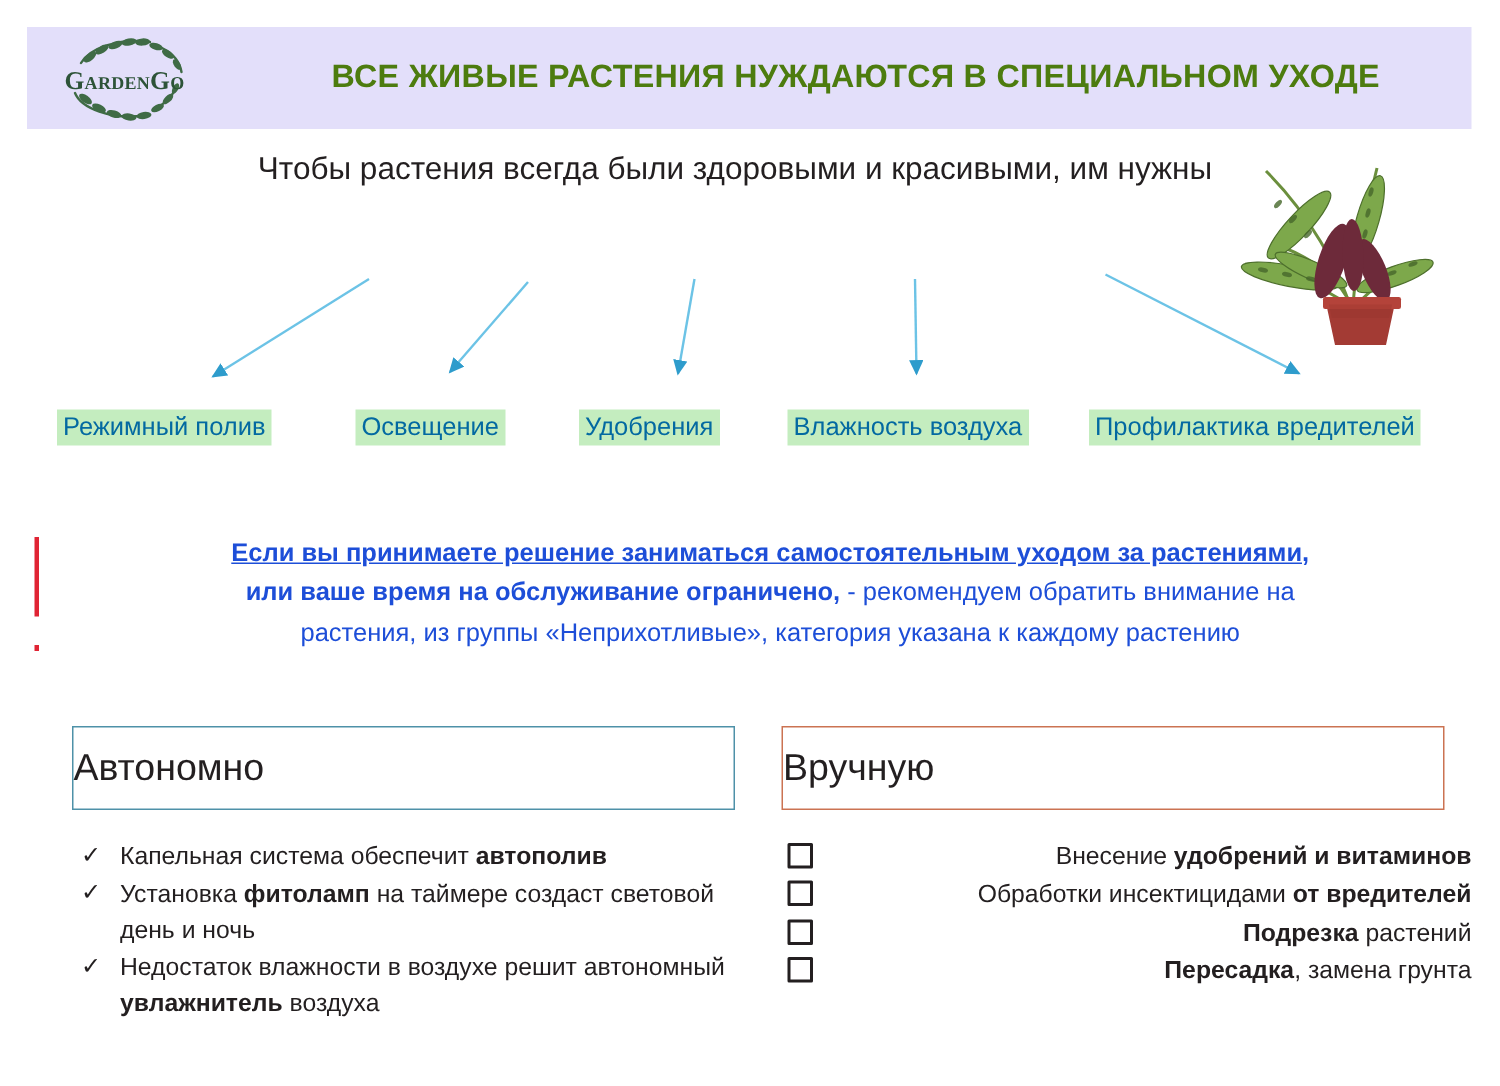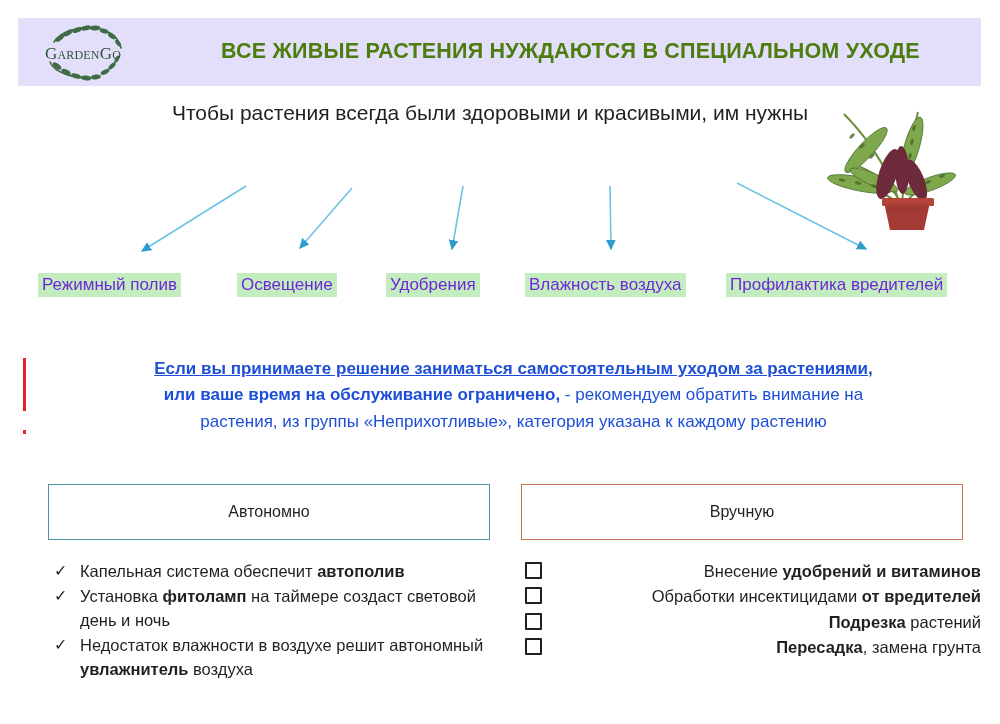--- a/index.html
+++ b/index.html
@@ -17,21 +17,21 @@
     position:absolute;left:18px;top:18px;width:963px;height:68px;
     background:#e3dffa;
   }
   .logo{
     position:absolute;left:24px;top:22px;width:118px;height:62px;
   }
   .logo svg{display:block;}
   .logo-text{
     position:absolute;left:0;top:22px;width:118px;text-align:center;
     font-family:"Liberation Serif", serif;
-    font-size:17px;font-weight:400;color:#2d5338;
+    font-size:17px;font-weight:700;color:#2d5338;
     letter-spacing:.2px;
     font-variant:small-caps;
     white-space:nowrap;
   }
   .header-title{
     position:absolute;left:160px;top:18px;width:821px;height:68px;
     display:flex;align-items:center;justify-content:center;
     font-size:21.5px;font-weight:700;color:#4d7c0f;
     letter-spacing:.2px;
     text-align:center;
@@ -55,21 +55,21 @@
     pointer-events:none;
   }
 
   
   .chips{
     position:absolute;left:20px;top:273px;width:960px;height:26px;
   }
   .chip{
     position:absolute;top:0;height:24px;line-height:24px;
     background:#c4edbf;
-    font-size:17px;color:#6d28d9;
+    font-size:17px;color:#0369a1;
     padding:0 4px;white-space:nowrap;
   }
 
   
   .quote-bar{
     position:absolute;left:23px;top:358px;width:3px;height:53px;
     background:#e02434;
   }
   .quote-dot{
     position:absolute;left:23px;top:430px;width:3px;height:4px;
@@ -79,22 +79,22 @@
     position:absolute;left:46px;top:356px;width:935px;
     text-align:center;font-size:17px;line-height:1.55;color:#1d4ed8;
   }
   .quote .l1{font-weight:700;text-decoration:underline;}
   .quote .l2-bold{font-weight:700;}
 
   
   .box{
     position:absolute;top:484px;height:54px;
     background:#ffffff;
-    display:flex;align-items:center;justify-content:center;
-    font-size:16px;color:#231f20;
+    display:flex;align-items:center;justify-content:flex-start;
+    font-size:25px;color:#231f20;
   }
   .box-auto{left:48px;width:440px;border:1.6px solid #4e91a8;}
   .box-manual{left:521px;width:440px;border:1.6px solid #cb7352;}
 
   
   .list{
     position:absolute;top:560px;font-size:16.5px;line-height:1.42;color:#231f20;
   }
   .list-left{left:48px;width:455px;}
   .list-right{left:521px;width:460px;text-align:right;}

